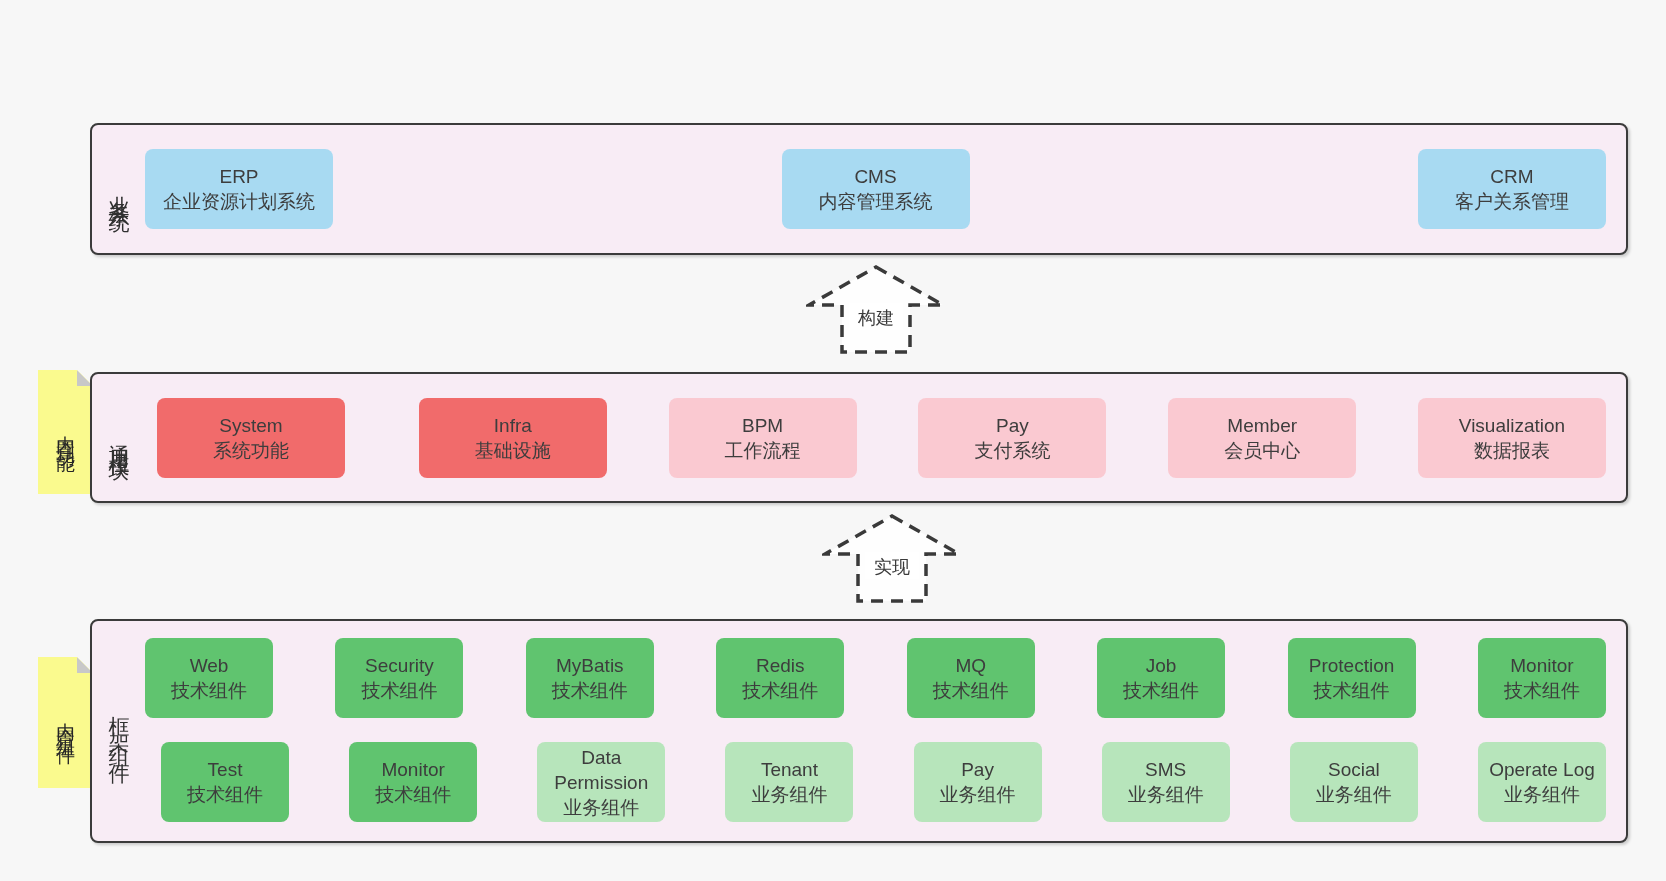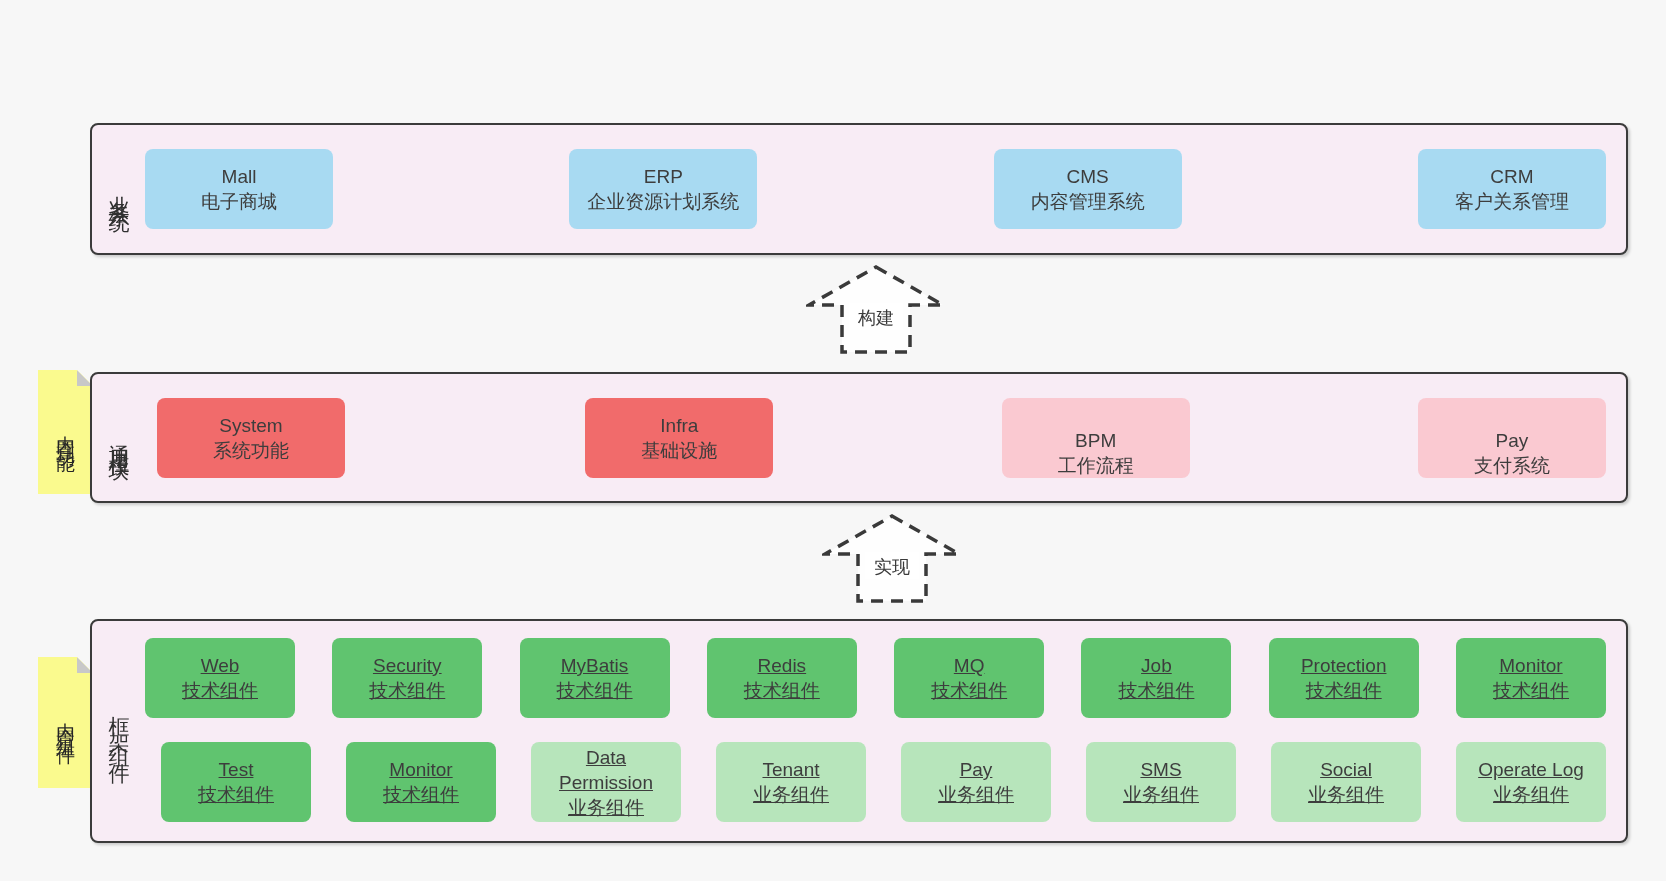--- a/index.html
+++ b/index.html
@@ -25,24 +25,24 @@
   .boxes{
     position:absolute;left:53px;right:20px;
     display:flex;justify-content:space-between;
   }
   .box{
     height:80px;border-radius:8px;box-sizing:border-box;
     display:flex;flex-direction:column;align-items:center;justify-content:center;
     text-align:center;font-size:19px;line-height:25px;padding:0 10px;
   }
   .w188{width:188px;}
-  .w150{width:150px;text-decoration:underline;}
+  .w150{width:128px;}
   .blue{background:#a8daf2;}
   .red{background:#f16b6b;margin-left:12px;}
-  .pink{background:#fac9d1;justify-content:flex-end;}
+  .pink{background:#fac9d1;}
   .green{background:#60c46f;}
   .lightgreen{background:#b7e5bb;}
   .sticky{
     position:absolute;left:38px;width:55px;background:#fafa8e;
     clip-path:polygon(0 0, calc(100% - 16px) 0, 100% 16px, 100% 100%, 0 100%);
     display:flex;align-items:center;justify-content:center;z-index:1;
     box-shadow:1px 2px 2px rgba(0,0,0,0.12);
   }
   .fold{
     position:absolute;top:0;right:0;width:16px;height:16px;
@@ -62,24 +62,20 @@
 </style>
 </head>
 <body>
 
 <div>
 
   <section class="band" style="top:123px;height:132px;">
     <div class="band-label">业务系统</div>
     <div class="boxes" style="top:24px;">
       <div class="box w188 blue">
-        <div>Mall</div>
-        <div>电子商城</div>
-      </div>
-      <div class="box w188 blue">
         <div>ERP</div>
         <div>企业资源计划系统</div>
       </div>
       <div class="box w188 blue">
         <div>CMS</div>
         <div>内容管理系统</div>
       </div>
       <div class="box w188 blue">
         <div>CRM</div>
         <div>客户关系管理</div>
@@ -110,20 +106,28 @@
         <div>基础设施</div>
       </div>
       <div class="box w188 pink">
         <div>BPM</div>
         <div>工作流程</div>
       </div>
       <div class="box w188 pink">
         <div>Pay</div>
         <div>支付系统</div>
       </div>
+      <div class="box w188 pink">
+        <div>Member</div>
+        <div>会员中心</div>
+      </div>
+      <div class="box w188 pink">
+        <div>Visualization</div>
+        <div>数据报表</div>
+      </div>
     </div>
   </section>
 
   <svg class="arrow" style="left:822px;top:513px;" width="140" height="92" viewBox="0 0 140 92">
     <path class="arrow-shape" d="M70 3 L137 41 L104 41 L104 88 L36 88 L36 41 L3 41 Z"></path>
     <rect x="43" y="39" width="54" height="27" fill="#ffffff"></rect>
     <text class="arrow-text" x="70" y="60" text-anchor="middle">实现</text>
   </svg>
 
   <div class="sticky" style="top:657px;height:131px;">

